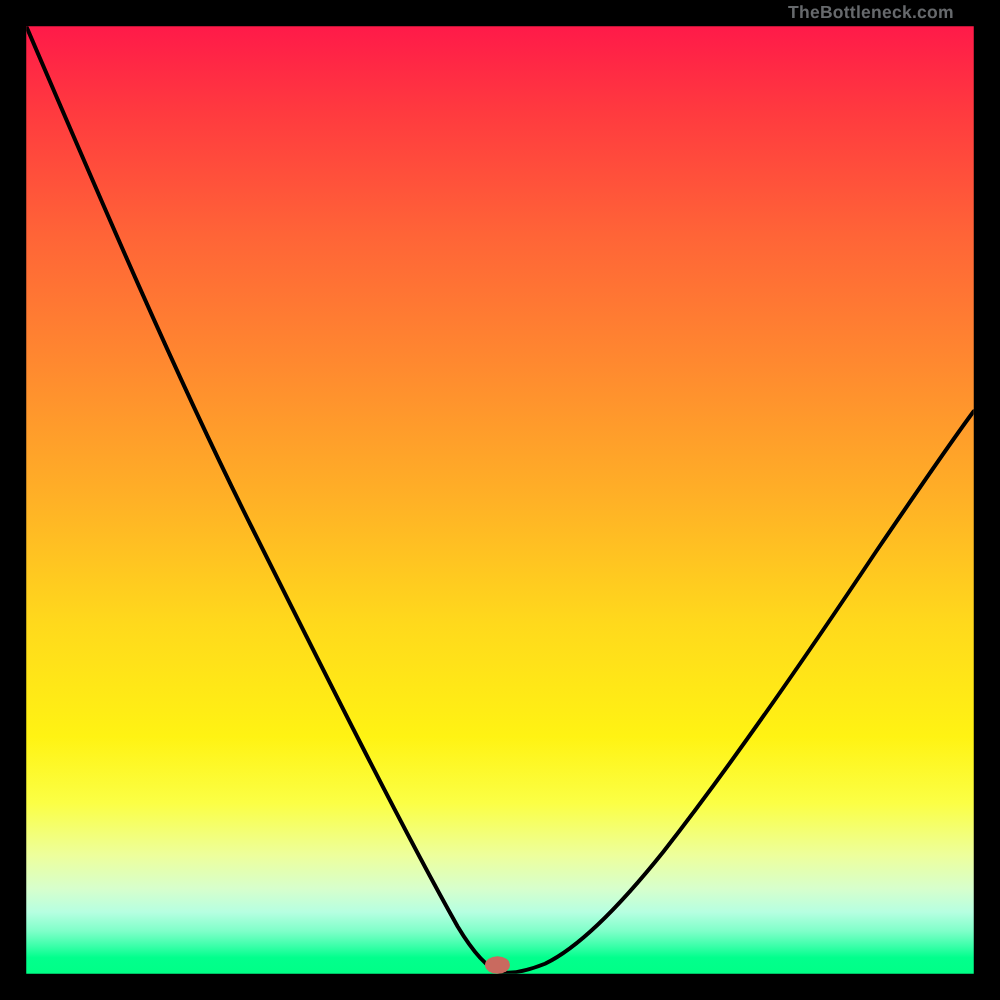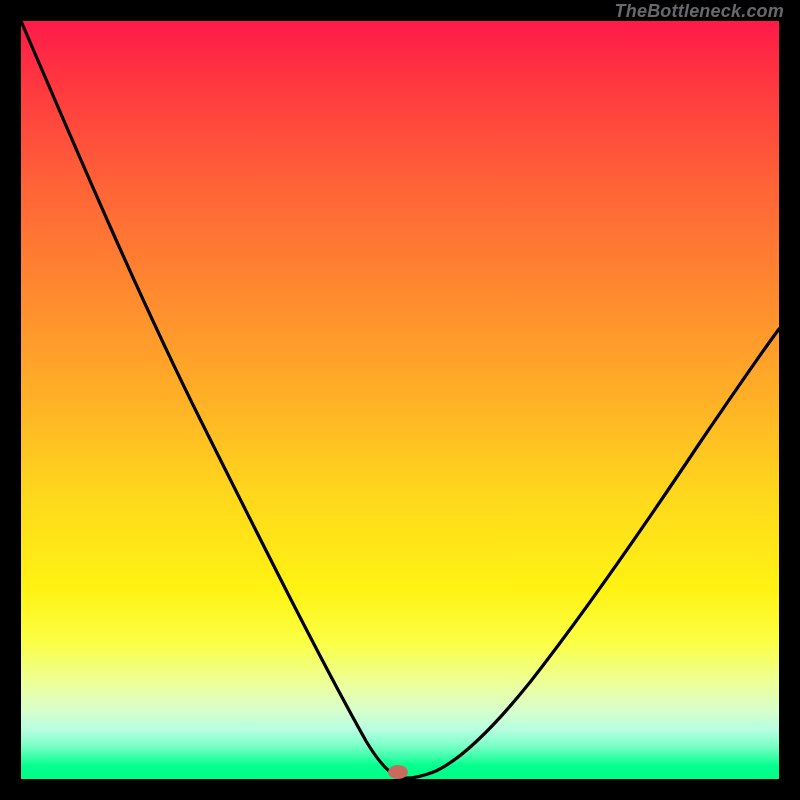--- a/index.html
+++ b/index.html
@@ -38,27 +38,26 @@
       #b6ffe1 93.5%,
       #7fffc9 95.5%,
       #3effab 97%,
       #02ff8d 98.3%,
       #00ff86 100%
     );
   }
   .watermark {
     position: absolute;
     top: 1px;
-    right: 16px;
+    right: 37px;
     font-family: Arial, Helvetica, sans-serif;
-    font-size: 18px;
+    font-size: 14px;
     font-weight: 600;
     color: #66696c;
     letter-spacing: 0.2px;
-    font-style: italic;
   }
   svg.curve {
     position: absolute;
     left: 21px;
     top: 21px;
     width: 758px;
     height: 758px;
     pointer-events: none;
   }
   .marker {

